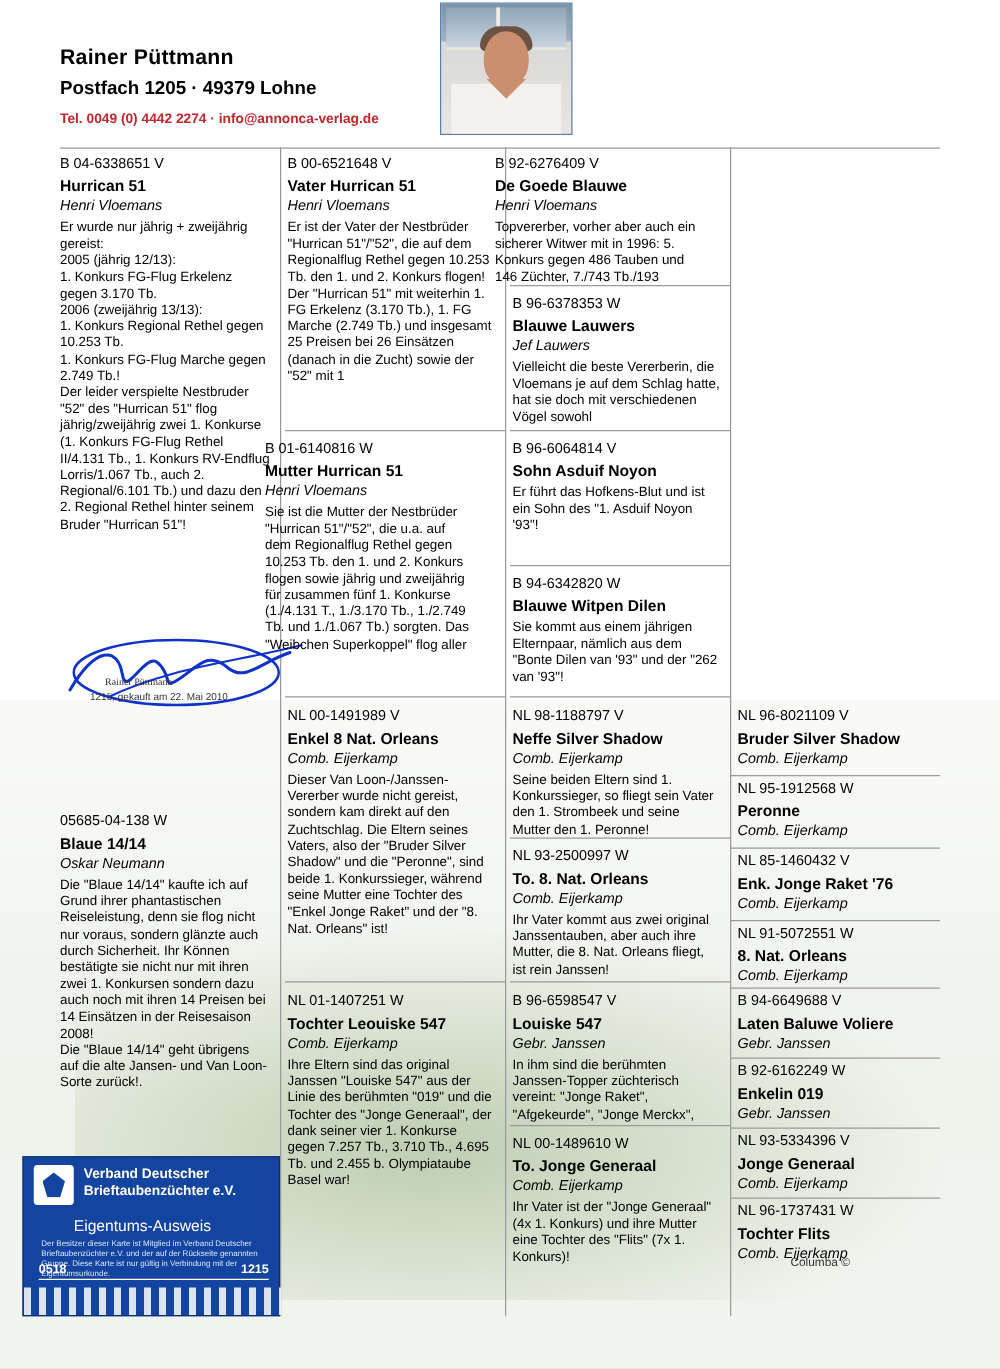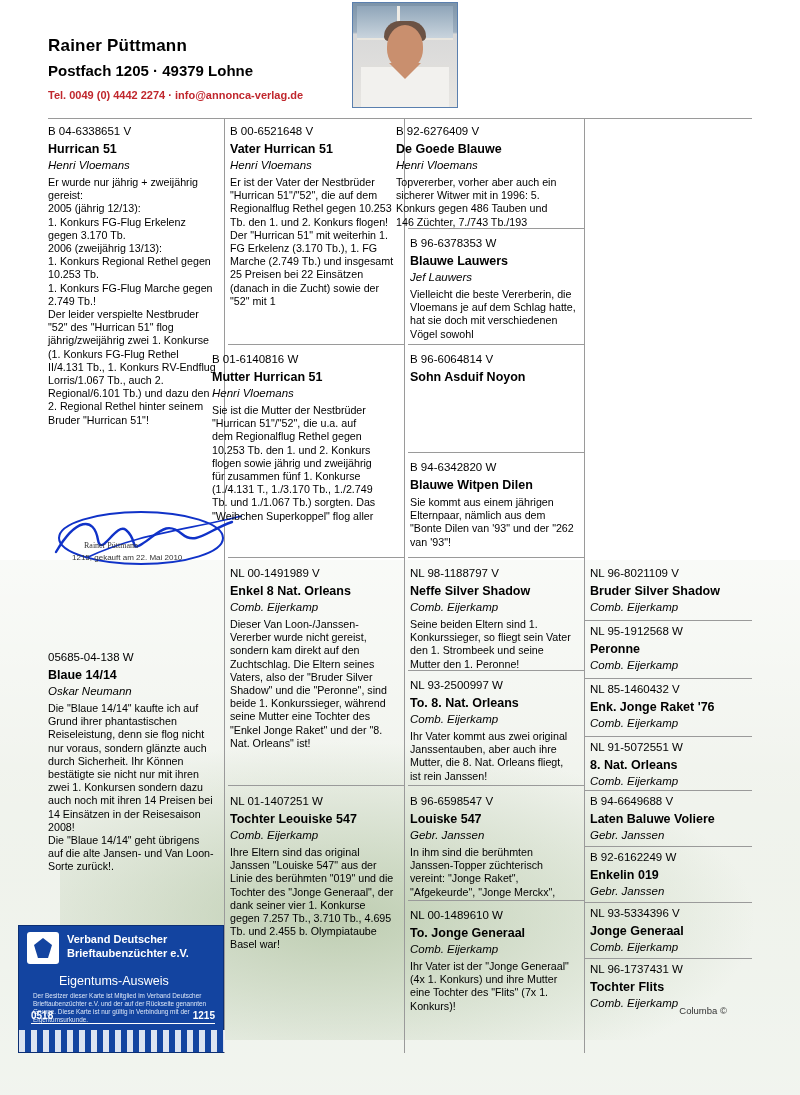--- a/index.html
+++ b/index.html
@@ -16,21 +16,21 @@
     position:absolute;left:0;top:560px;width:800px;height:535px;
     background:
       linear-gradient(to bottom, rgba(255,255,255,0.88), rgba(255,255,255,0.80) 40%, rgba(255,255,255,0.86)),
       linear-gradient(to bottom, #cfd9c4 0%, #bcc9ad 35%, #a9bb96 60%, #9db58c 100%);
     z-index:0;
   }
   .bg-photo:after{
     content:"";position:absolute;left:60px;top:180px;width:700px;height:300px;
     background:radial-gradient(ellipse at 40% 60%, rgba(150,175,130,.55), rgba(255,255,255,0) 70%);
   }
-  .sheet{position:relative;z-index:2;width:732px;height:1095px;padding-left:47px;}
+  .sheet{position:relative;z-index:2;width:732px;height:1095px;}
 
   
   .header{position:absolute;left:0;top:0;width:800px;height:118px;}
   .breeder{
     position:absolute;left:48px;top:36px;
     font-weight:bold;font-size:17px;letter-spacing:.2px;color:#000;
   }
   .addr{
     position:absolute;left:48px;top:62px;
     font-weight:bold;font-size:15px;color:#000;
@@ -172,21 +172,21 @@
     <div class="name">Blaue 14/14</div>
     <div class="owner">Oskar Neumann</div>
     <div class="txt" style="white-space:pre-line">Die "Blaue 14/14" kaufte ich auf Grund ihrer phantastischen Reiseleistung, denn sie flog nicht nur voraus, sondern glänzte auch durch Sicherheit. Ihr Können bestätigte sie nicht nur mit ihren zwei 1. Konkursen sondern dazu auch noch mit ihren 14 Preisen bei 14 Einsätzen in der Reisesaison 2008!
 Die "Blaue 14/14" geht übrigens auf die alte Jansen- und Van Loon-Sorte zurück!.</div>
   </div>
 
   <div class="card" style="left:230px;top:124px;width:166px;">
     <div class="ring">B 00-6521648 V</div>
     <div class="name">Vater Hurrican 51</div>
     <div class="owner">Henri Vloemans</div>
-    <div class="txt">Er ist der Vater der Nestbrüder "Hurrican 51"/"52", die auf dem Regionalflug Rethel gegen 10.253 Tb. den 1. und 2. Konkurs flogen! Der "Hurrican 51" mit weiterhin 1. FG Erkelenz (3.170 Tb.), 1. FG Marche (2.749 Tb.) und insgesamt 25 Preisen bei 22 Einsätzen (danach in die Zucht) sowie der "52" mit 1</div>
+    <div class="txt">Er ist der Vater der Nestbrüder "Hurrican 51"/"52", die auf dem Regionalflug Rethel gegen 10.253 Tb. den 1. und 2. Konkurs flogen! Der "Hurrican 51" mit weiterhin 1. FG Erkelenz (3.170 Tb.), 1. FG Marche (2.749 Tb.) und insgesamt 25 Preisen bei 26 Einsätzen (danach in die Zucht) sowie der "52" mit 1</div>
   </div>
   <div class="hline" style="left:228px;top:344px;width:176px;"></div>
 
   <div class="card" style="left:212px;top:352px;width:166px;">
     <div class="ring">B 01-6140816 W</div>
     <div class="name">Mutter Hurrican 51</div>
     <div class="owner">Henri Vloemans</div>
     <div class="txt">Sie ist die Mutter der Nestbrüder "Hurrican 51"/"52", die u.a. auf dem Regionalflug Rethel gegen 10.253 Tb. den 1. und 2. Konkurs flogen sowie jährig und zweijährig für zusammen fünf 1. Konkurse (1./4.131 T., 1./3.170 Tb., 1./2.749 Tb. und 1./1.067 Tb.) sorgten. Das "Weibchen Superkoppel" flog aller</div>
   </div>
   <div class="hline" style="left:228px;top:557px;width:176px;"></div>
@@ -218,20 +218,21 @@
     <div class="ring">B 96-6378353 W</div>
     <div class="name">Blauwe Lauwers</div>
     <div class="owner">Jef Lauwers</div>
     <div class="txt">Vielleicht die beste Vererberin, die Vloemans je auf dem Schlag hatte, hat sie doch mit verschiedenen Vögel sowohl</div>
   </div>
   <div class="hline" style="left:408px;top:344px;width:176px;"></div>
 
   <div class="card" style="left:410px;top:352px;width:166px;">
     <div class="ring">B 96-6064814 V</div>
     <div class="name">Sohn Asduif Noyon</div>
+    <div class="txt" style="margin-top:3px">Er führt das Hofkens-Blut und ist ein Sohn des "1. Asduif Noyon '93"!</div>
   </div>
   <div class="hline" style="left:408px;top:452px;width:176px;"></div>
 
   <div class="card" style="left:410px;top:460px;width:166px;">
     <div class="ring">B 94-6342820 W</div>
     <div class="name">Blauwe Witpen Dilen</div>
     <div class="txt" style="margin-top:3px">Sie kommt aus einem jährigen Elternpaar, nämlich aus dem "Bonte Dilen van '93" und der "262 van '93"!</div>
   </div>
   <div class="hline" style="left:408px;top:557px;width:176px;"></div>
 

